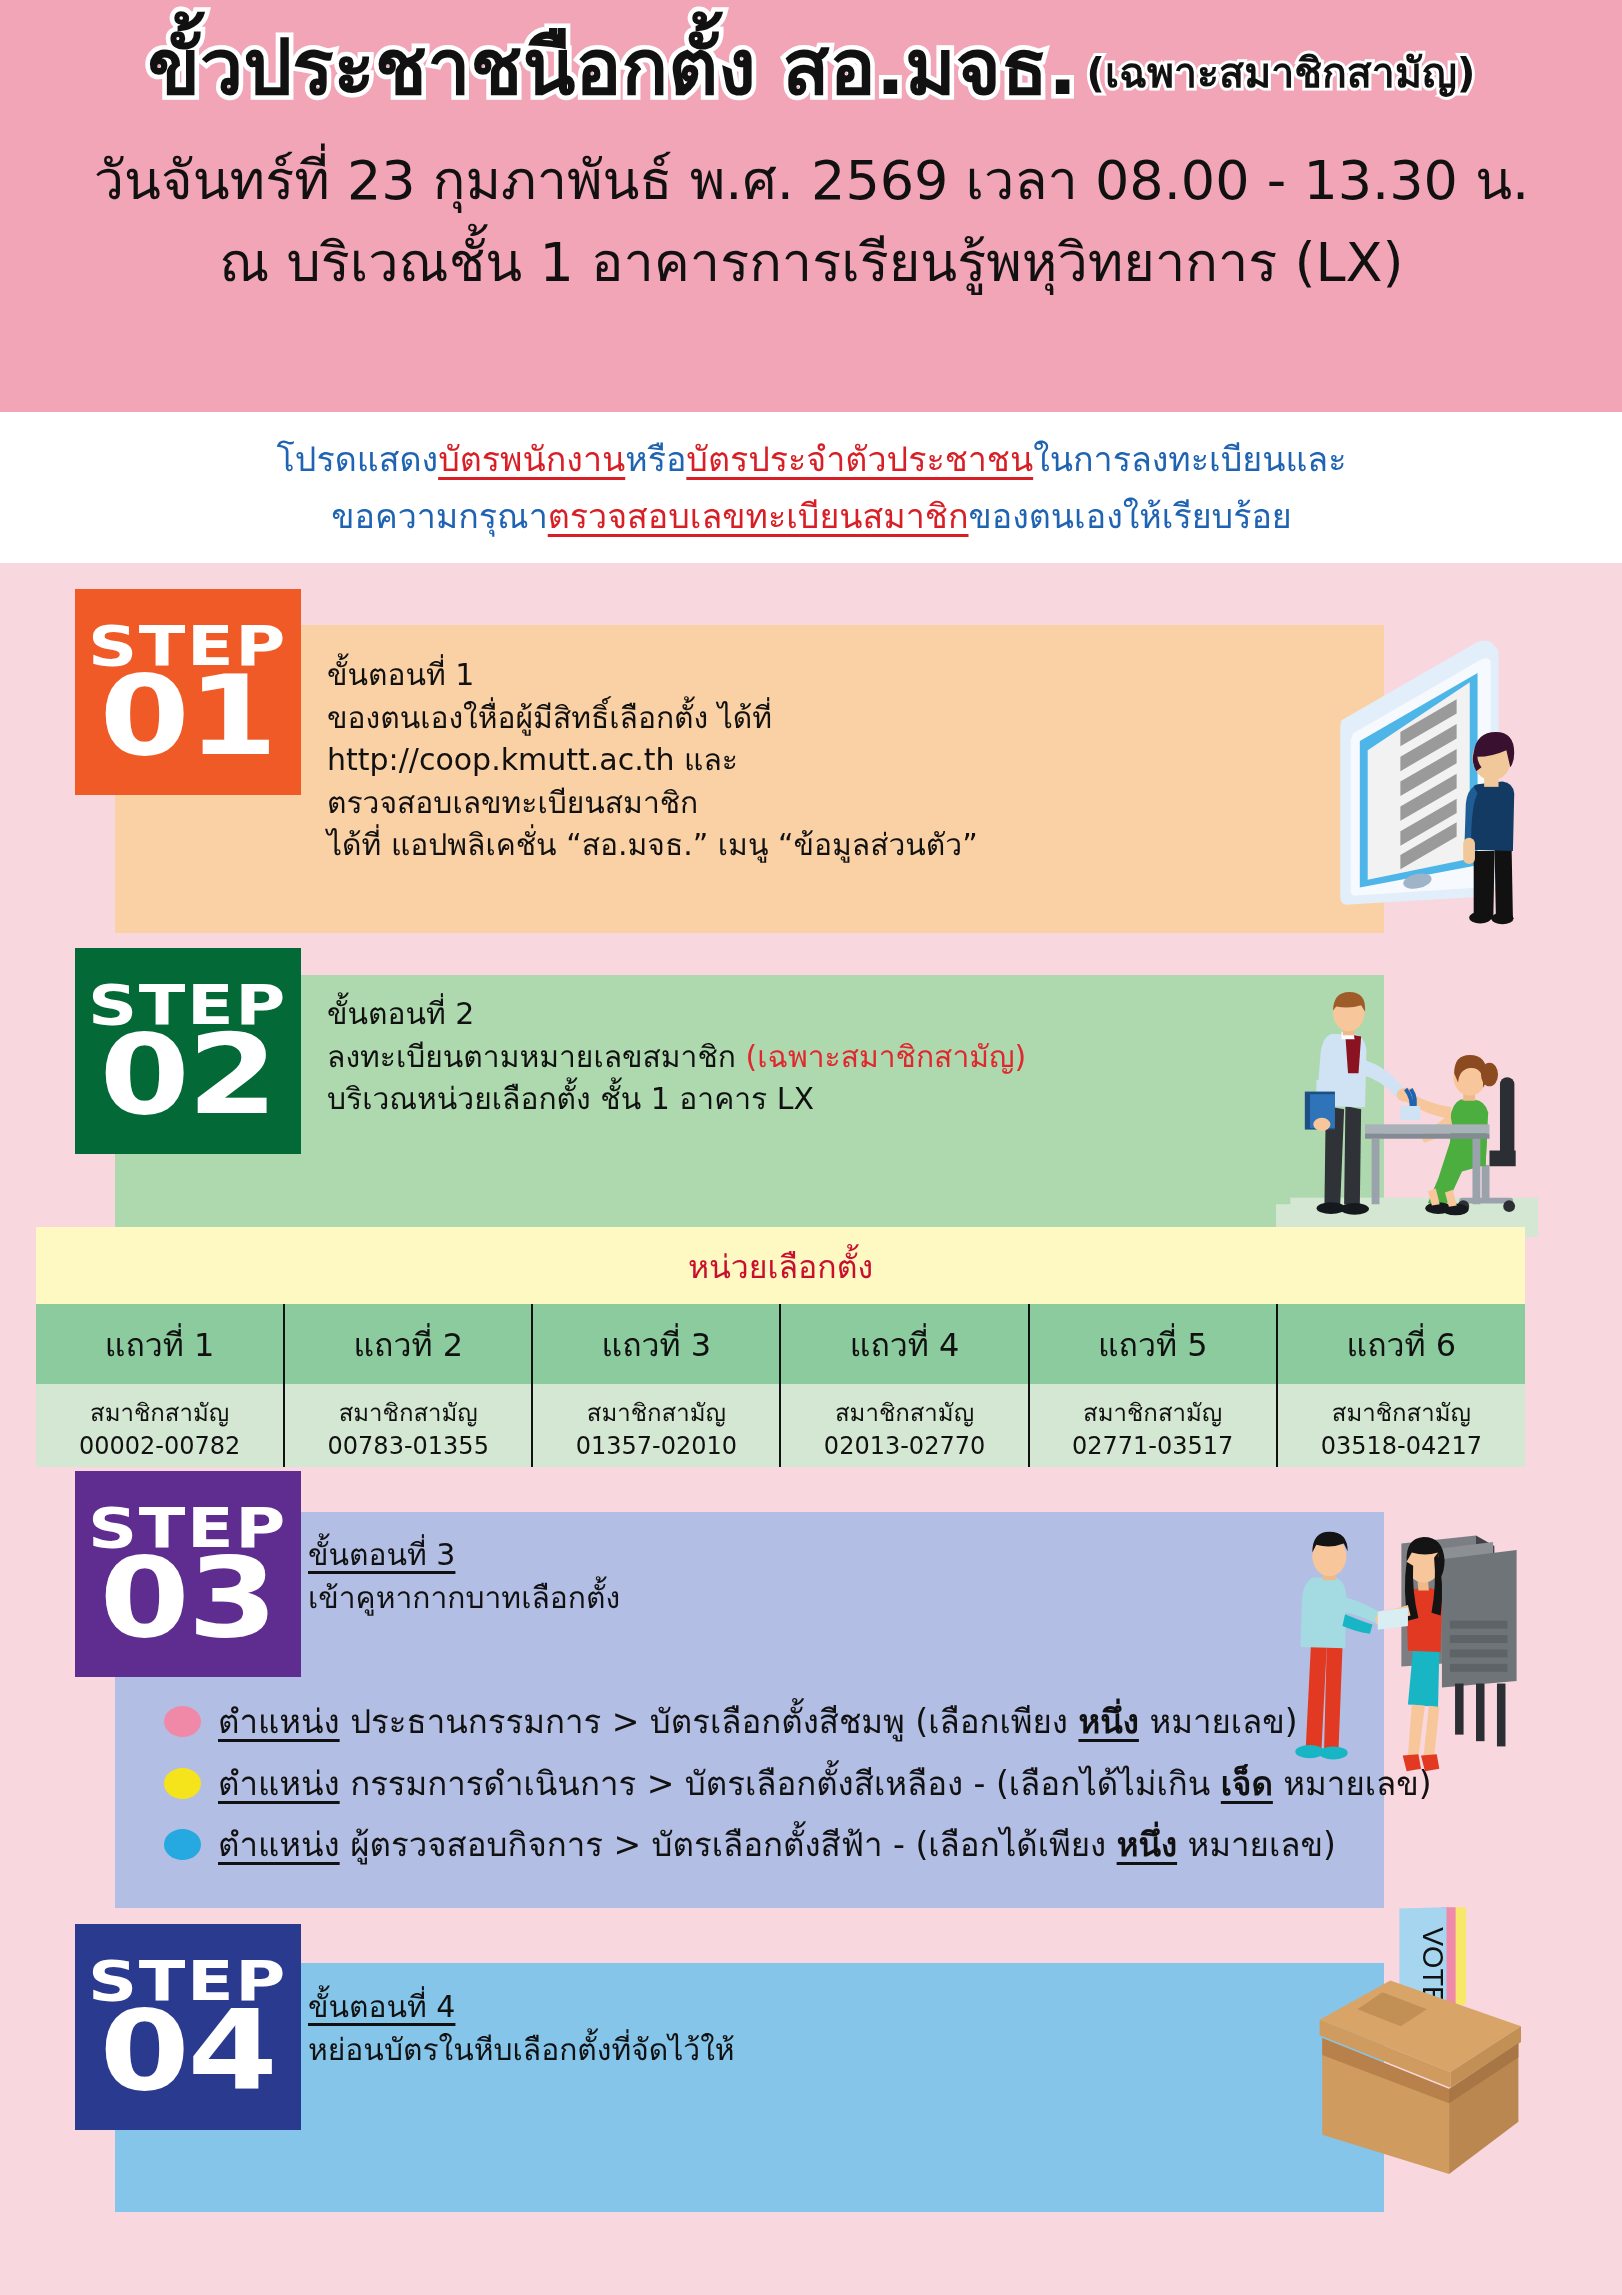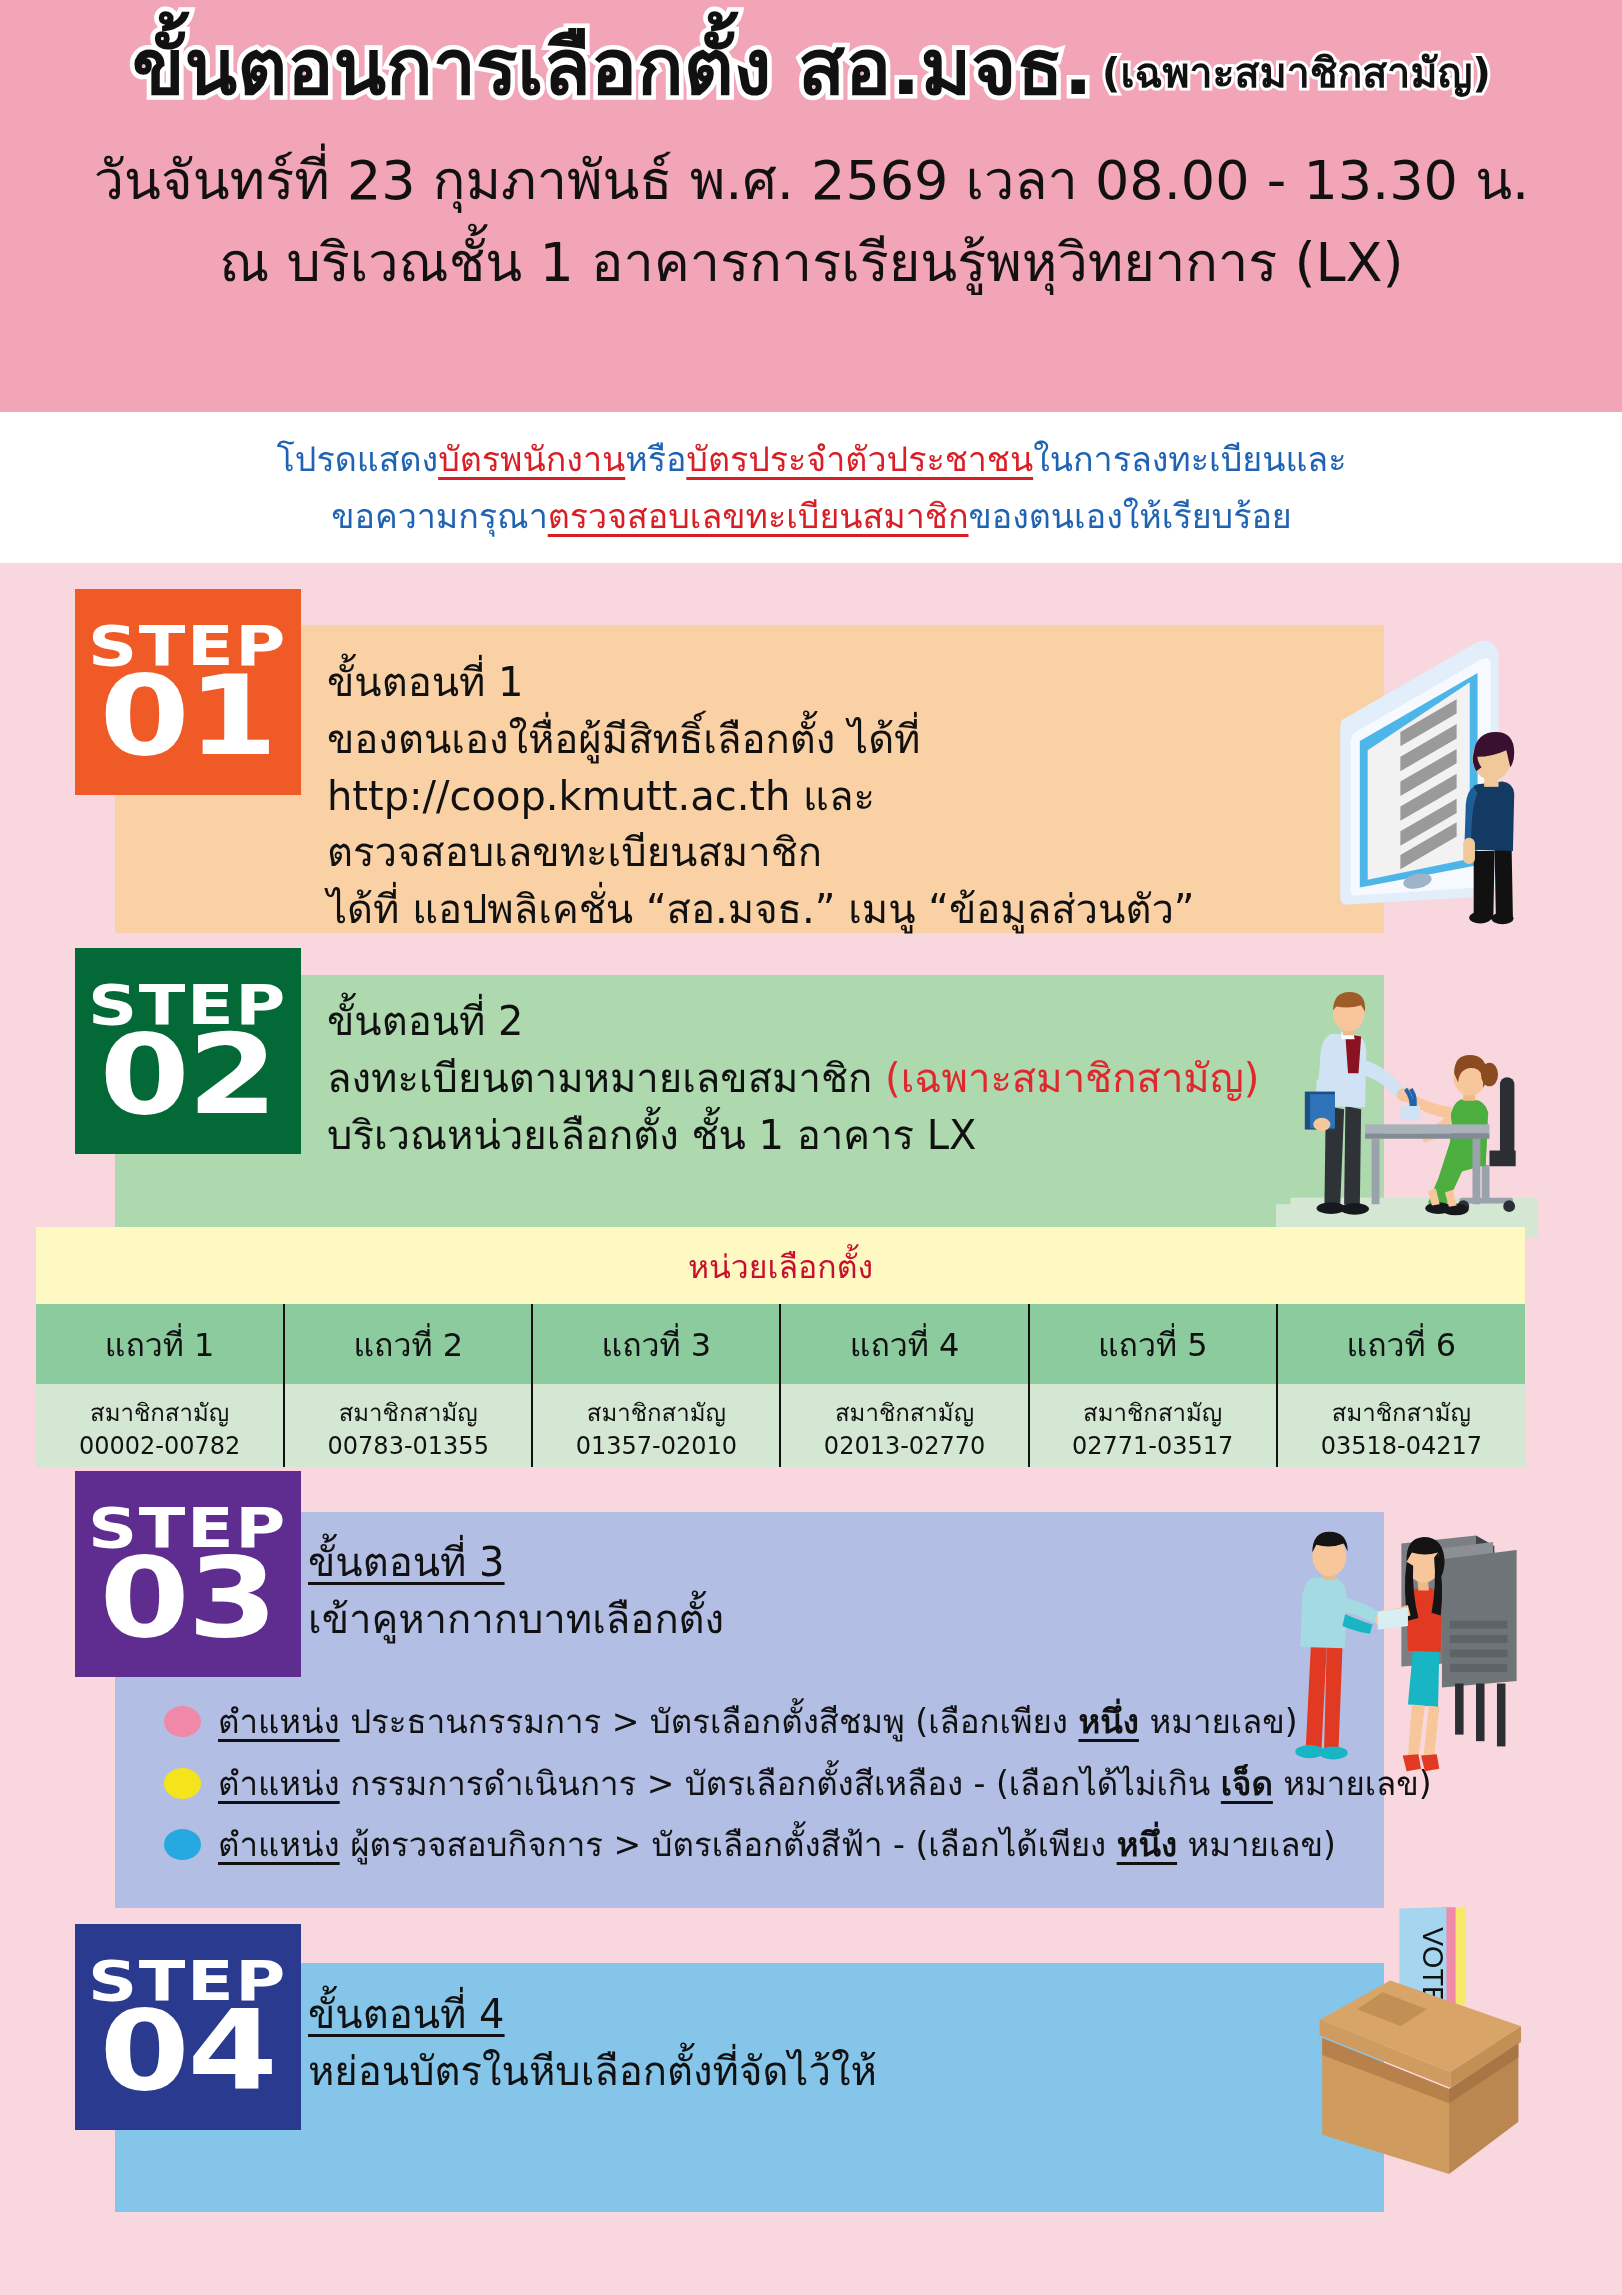--- a/index.html
+++ b/index.html
@@ -50,21 +50,21 @@
     position:absolute;
     display:flex; flex-direction:column; align-items:center; justify-content:center;
     color:#fff; line-height:0.82;
   }
   .badge .bw{ font-size:56px; font-weight:bold; letter-spacing:1.3px;
     transform:scaleX(1.22); transform-origin:center; }
   .badge .bn{ font-size:110px; font-weight:bold; letter-spacing:-2px;
     transform:scaleX(1.18); transform-origin:center; margin-top:2.6px; }
 
   .body-text{ position:absolute; color:#111; }
-  .body-text .ln{ font-size:40px; line-height:1.42; white-space:nowrap; }
+  .body-text .ln{ font-size:30px; line-height:1.42; white-space:nowrap; }
   .u{ text-decoration:underline; text-underline-offset:5.9px; text-decoration-thickness:2.6px; }
   .red{ color:#e0272e; }
 
   
   .p1{ left:115px; top:625px; width:1269px; height:308px; background:#fad1a5; }
   .b1{ left:75px; top:589px; width:226px; height:206px; background:#ef5a27; }
   .t1{ left:327px; top:654px; }
 
   
   .p2{ left:115px; top:975px; width:1269px; height:252px; background:#aed9af; }
@@ -106,21 +106,21 @@
   .i1{ left:1302px; top:622px; width:308px; height:314px; }
   .i2{ left:1276px; top:975px; width:334px; height:262px; }
   .i3{ left:1273px; top:1512px; width:334px; height:275px; }
   .i4{ left:1266px; top:1907px; width:340px; height:275px; }
 </style>
 </head>
 <body>
 
 <div class="header">
   <div class="title-row">
-    <span class="title-main">ขั้นตอนการเลือกตั้ง สอ.มจธ.</span>
+    <span class="title-main">ขั้วประชาชนือกตั้ง สอ.มจธ.</span>
     <span class="title-sub">(เฉพาะสมาชิกสามัญ)</span>
   </div>
   <div class="header-line l1">วันจันทร์ที่ 23 กุมภาพันธ์ พ.ศ. 2569 เวลา 08.00 - 13.30 น.</div>
   <div class="header-line">ณ บริเวณชั้น 1 อาคารการเรียนรู้พหุวิทยาการ (LX)</div>
 </div>
 
 <div class="notice">
   <div class="notice-line">
     <span>โปรดแสดง</span><span class="hl">บัตรพนักงาน</span><span>หรือ</span><span class="hl">บัตรประจำตัวประชาชน</span><span>ในการลงทะเบียนและ</span>
   </div>

